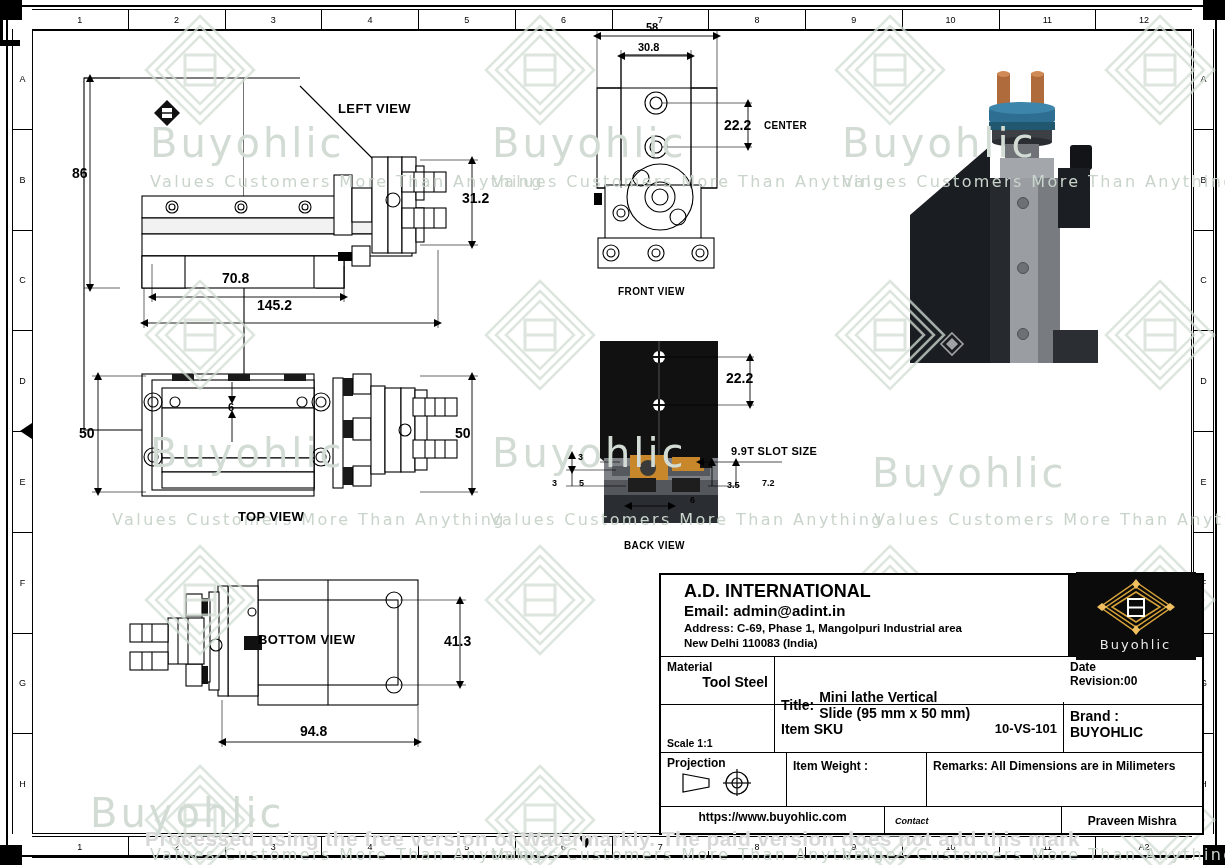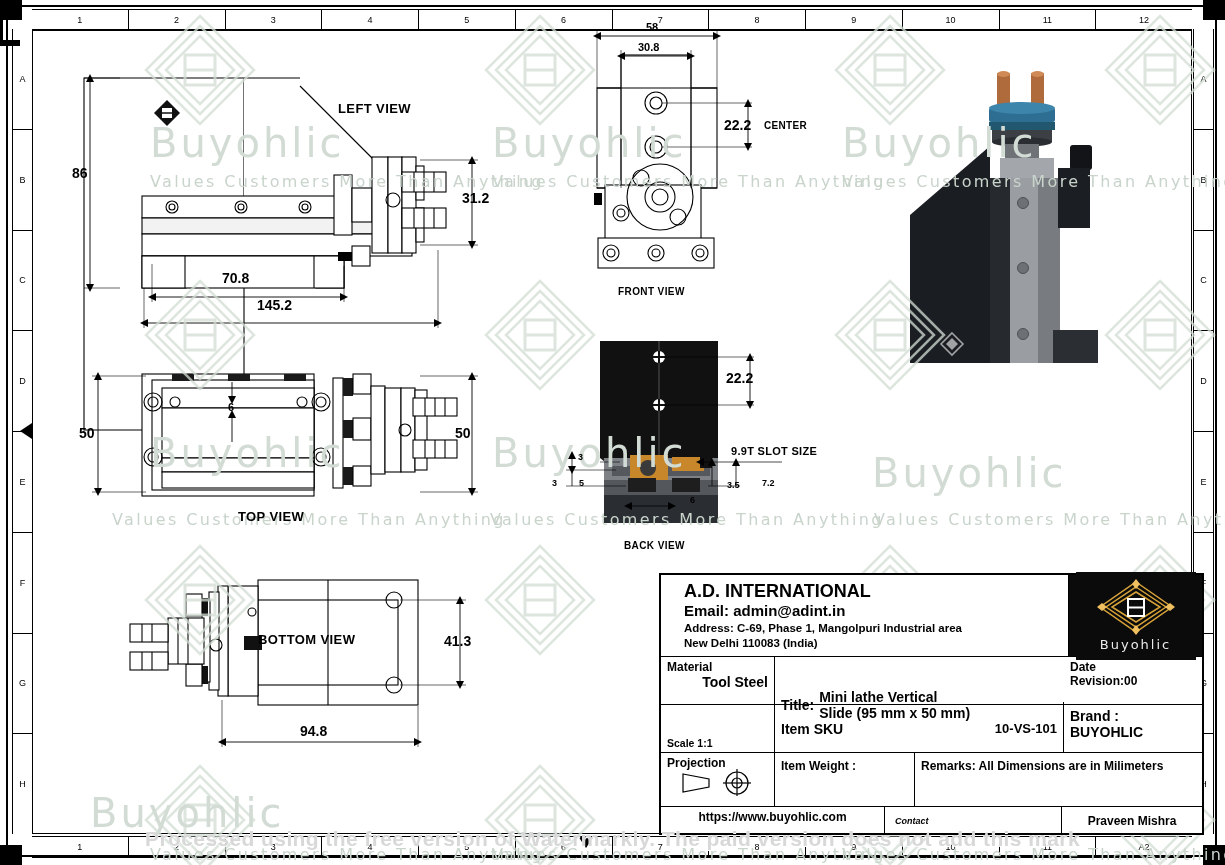--- a/index.html
+++ b/index.html
@@ -552,21 +552,21 @@
         <div class="lbl-lg">Item SKU</div>
         <div class="sku">10-VS-101</div>
       </div>
       <div class="tb-cell" style="flex:1;">
         <div class="lbl-lg">Brand :</div>
         <div class="lbl-lg">BUYOHLIC</div>
       </div>
     </div>
 
     <div class="tb-row" style="height:54px;">
-      <div class="tb-cell" style="width:114px;">
+      <div class="tb-cell" style="width:126px;">
         <div class="lbl-md">Projection</div>
         <svg width="86" height="28" viewBox="0 0 86 28" style="margin-left:12px;margin-top:-2px;">
           <g stroke="#000" fill="none" stroke-width="1.2">
             <path d="M4,6 L30,11 L30,19 L4,24 Z"></path>
             <circle cx="58" cy="15" r="11"></circle>
             <circle cx="58" cy="15" r="5"></circle>
             <line x1="44" y1="15" x2="72" y2="15"></line>
             <line x1="58" y1="1" x2="58" y2="29"></line>
           </g>
         </svg>

